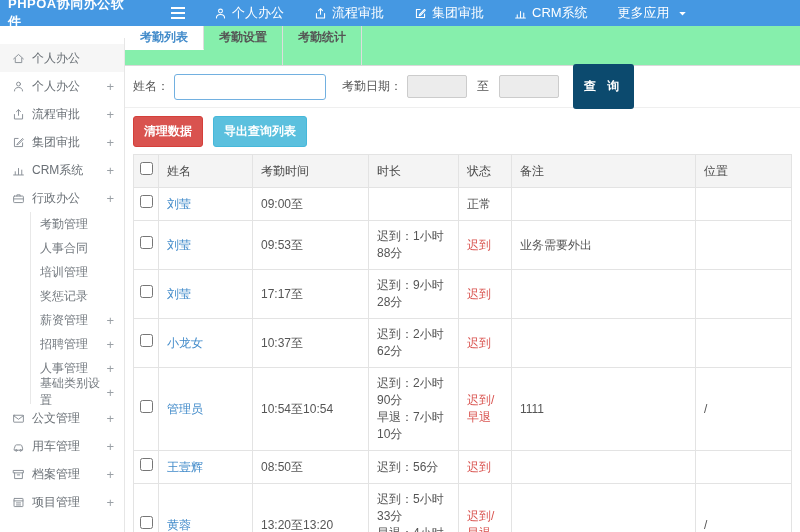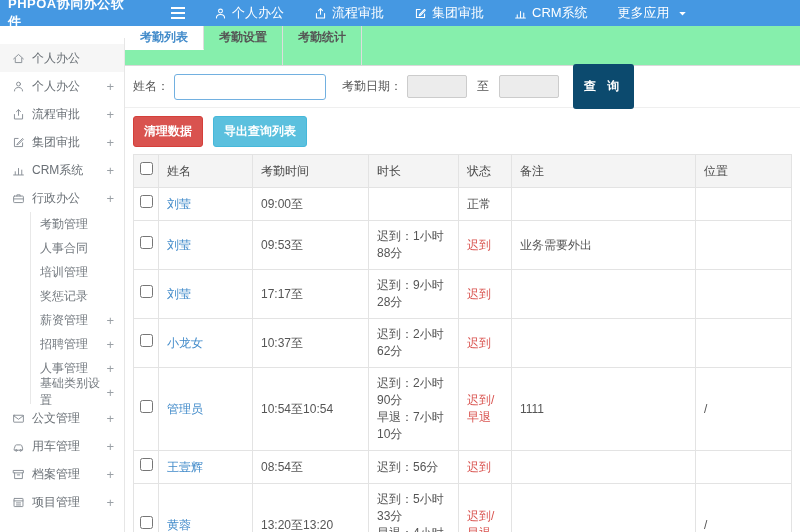--- a/index.html
+++ b/index.html
@@ -346,21 +346,21 @@
               <div class="dur-line">迟到：2小时90分</div>
               <div class="dur-line">早退：7小时10分</div>
             </td>
             <td class="status-red">迟到/早退</td>
             <td>1111</td>
             <td>/</td>
           </tr>
           <tr>
             <td class="chk"><input type="checkbox" style=""></td>
             <td><a class="name-link">王壹辉</a></td>
-            <td>08:54至</td>
+            <td>08:50至</td>
             <td>
               <div class="dur-line">迟到：56分</div>
             </td>
             <td class="status-red">迟到</td>
             <td></td>
             <td></td>
           </tr>
           <tr>
             <td class="chk"><input type="checkbox" style=""></td>
             <td><a class="name-link">黄蓉</a></td>

